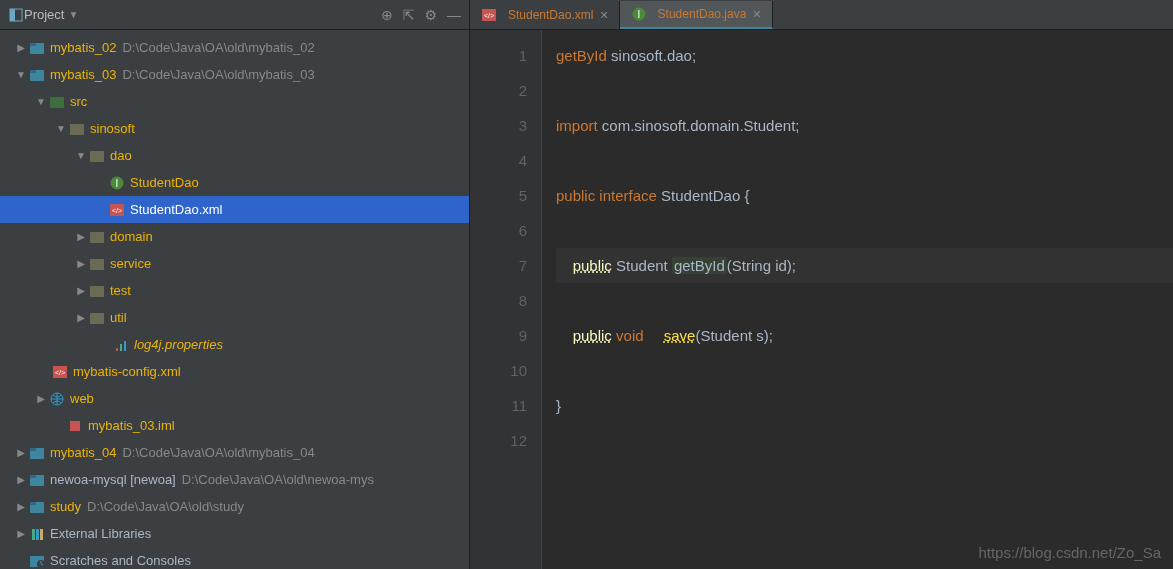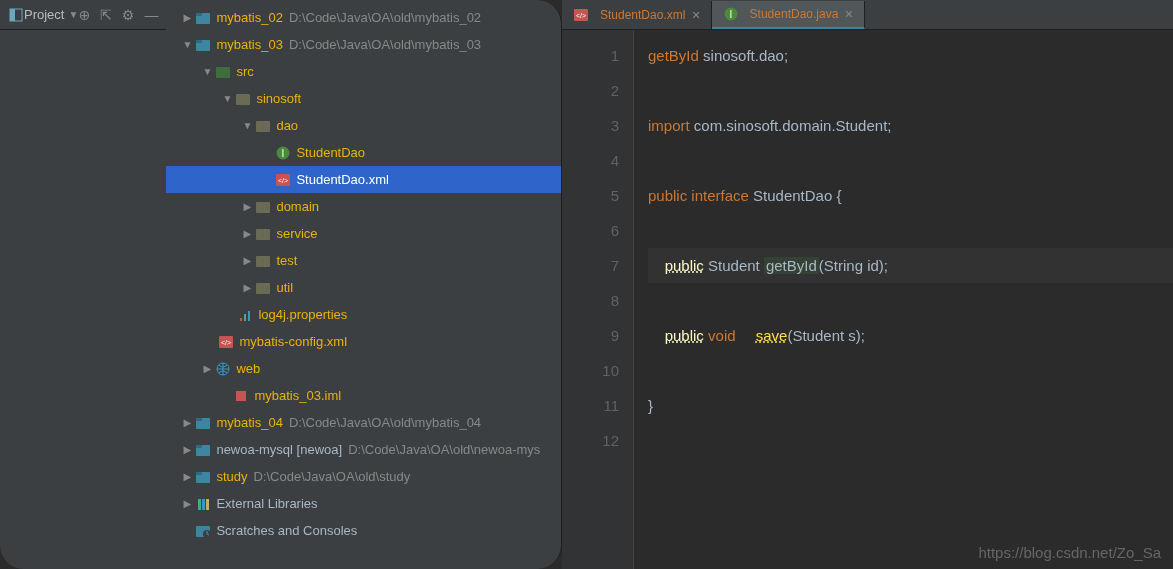--- a/index.html
+++ b/index.html
@@ -1,17 +1,17 @@
 <!DOCTYPE html>
 <html><head>
 <meta charset="utf-8">
 <style>
 * { margin:0; padding:0; box-sizing:border-box; font-family:"Segoe UI",Arial,sans-serif; }
 body { background:#2b2b2b; color:#a9b7c6; width:1173px; height:569px; overflow:hidden; display:flex; }
-.sidebar { width:562px; background:#3c3f41; display:flex; flex-direction:row; border-right:1px solid #1e1e1e;border-radius:24px; }
+.sidebar { width:470px; background:#3c3f41; display:flex; flex-direction:column; border-right:1px solid #1e1e1e; }
 .sidebar-head { height:30px; display:flex; align-items:center; padding:0 8px; background:#3c3f41; border-bottom:1px solid #1e1e1e; }
 .title-chip { display:flex; align-items:center; gap:6px; color:#bbb; font-size:13px; }
 .head-icon { width:16px; height:16px; display:inline-flex; align-items:center; justify-content:center; }
 .flex-sp { flex:1; }
 .head-actions { display:flex; gap:10px; align-items:center; color:#888; }
 .head-actions span { cursor:pointer; font-size:14px; }
 .tree { flex:1; overflow:auto; font-size:13px; padding-top:4px; }
 .row { height:27px; display:flex; align-items:center; white-space:nowrap; cursor:pointer; }
 .row.selected { background:#2f65ca; color:#fff; width:100%; }
 .arrow { width:14px; display:inline-flex; justify-content:center; color:#888; font-size:10px; }
@@ -157,21 +157,21 @@
       </div>
       <div class="row" style="padding-left: 74px;">
         <span class="arrow">▶</span>
         <span class="icn">
           <svg width="16" height="16">
             <rect x="1" y="3" width="14" height="11" rx="1" fill="#6a6a55"></rect>
           </svg>
         </span>
         <span class="lbl">util</span>
       </div>
-      <div class="row" style="padding-left: 56px;">
+      <div class="row" style="padding-left: 98px; font-style: italic;">
         <span class="arrow"></span>
         <span class="icn">
           <svg width="14" height="14">
             <rect x="2" y="10" width="2" height="3" fill="#c75450"></rect>
             <rect x="6" y="6" width="2" height="7" fill="#4a8"></rect>
             <rect x="10" y="3" width="2" height="10" fill="#39c"></rect>
           </svg>
         </span>
         <span class="lbl">log4j.properties</span>
       </div>

